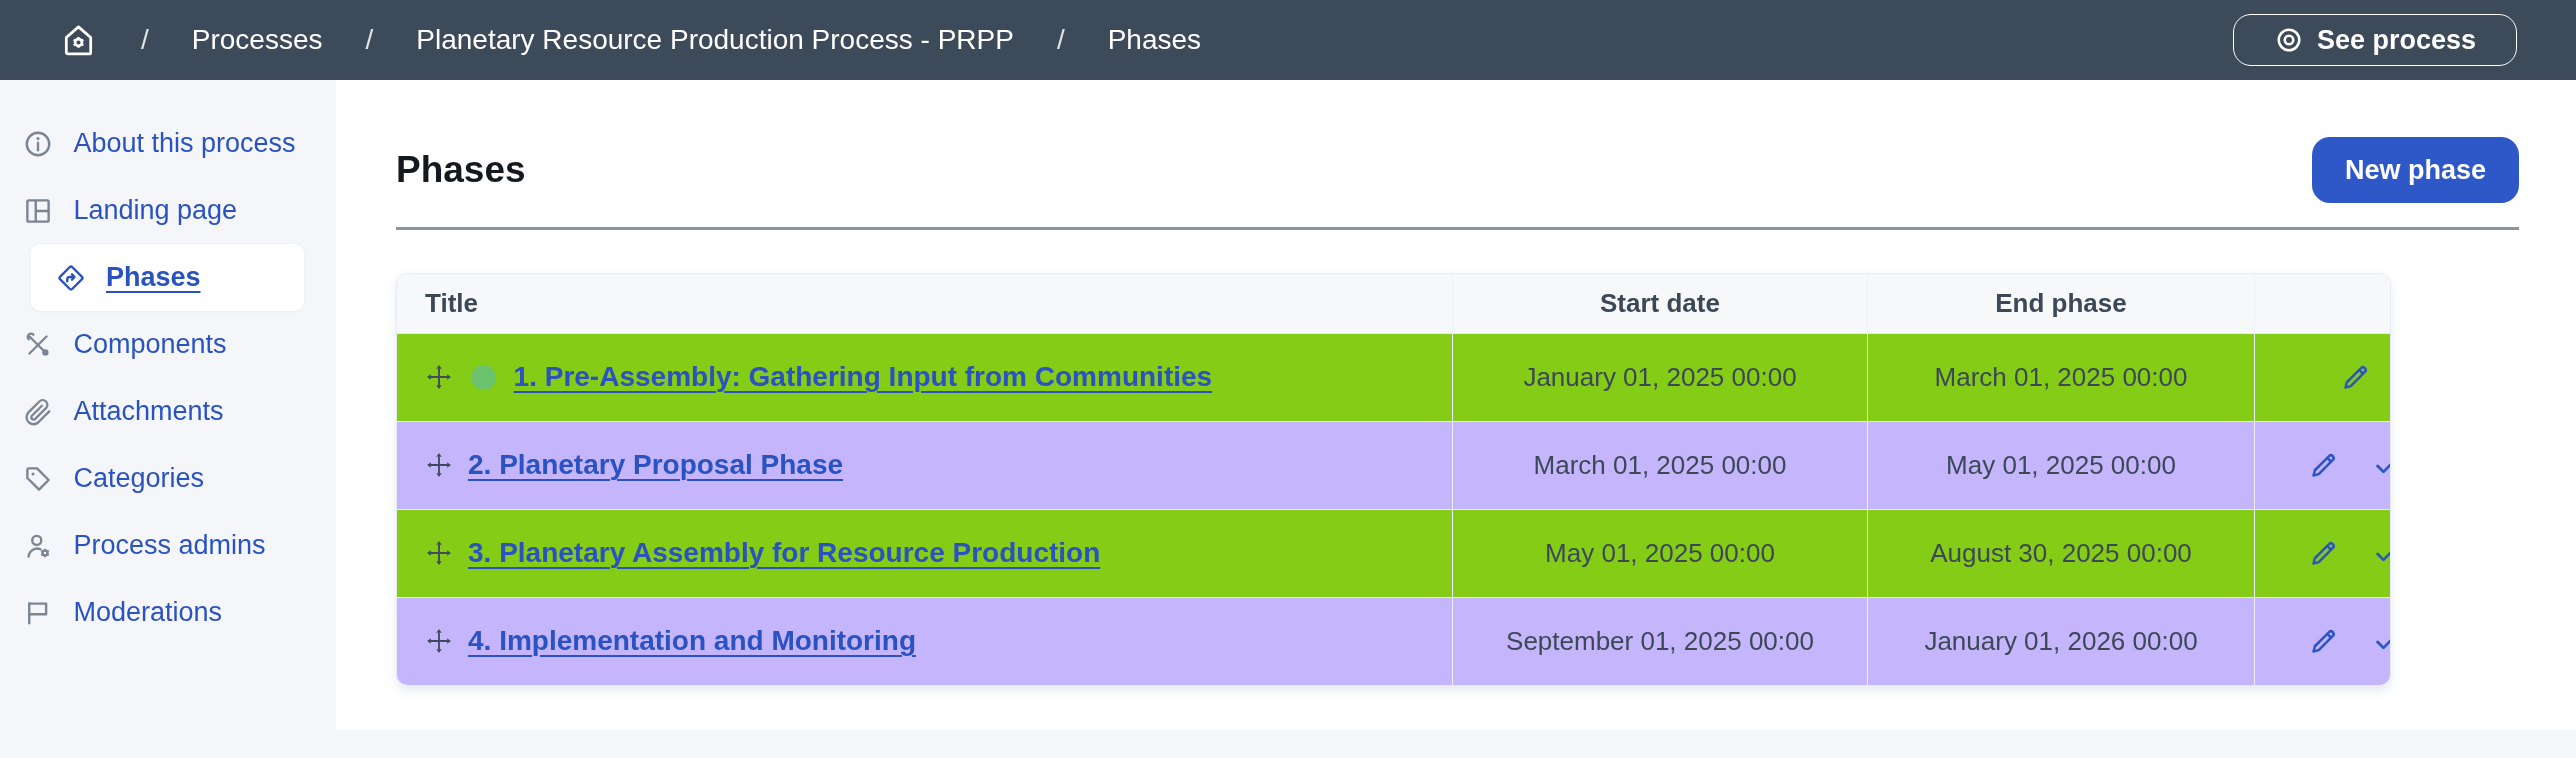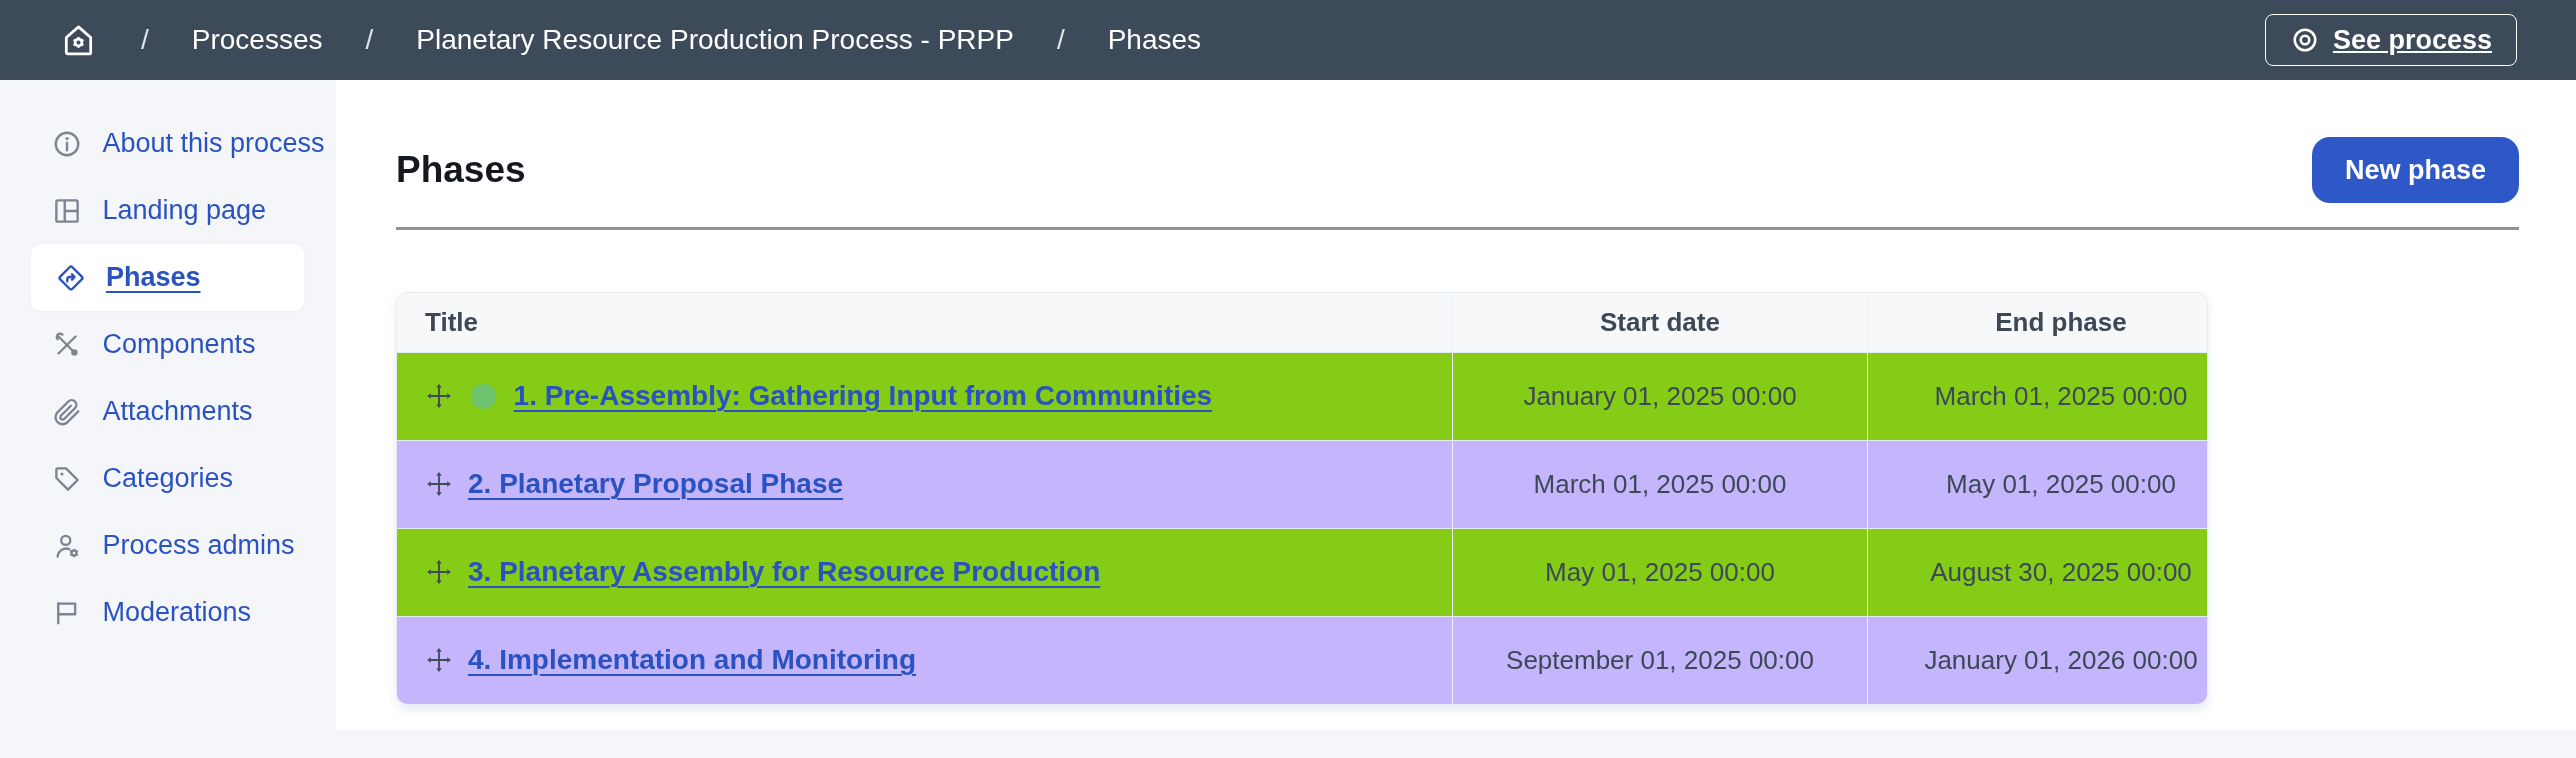--- a/index.html
+++ b/index.html
@@ -17,34 +17,34 @@
     display: flex; align-items: center; padding: 0 59px; flex: 0 0 auto;
   }
   .topbar .home { display: flex; align-items: center; color: #fff; cursor: pointer; }
   .topbar .home svg { width: 39px; height: 39px; }
   .crumbs { display: flex; align-items: center; gap: 43px; margin-left: 43px; font-size: 28px; }
   .crumbs .sep { color: rgba(255,255,255,0.85); font-size: 28px; }
   .crumbs a { color: #fff; text-decoration: none; cursor: pointer; white-space: nowrap; }
   .crumbs .current { color: #fff; white-space: nowrap; }
   .see-process {
     margin-left: auto; display: flex; align-items: center; gap: 13px;
-    background: transparent; border: 1.9px solid #ffffff; border-radius: 8px;
+    background: transparent; border: 1.9px solid #ffffff; border-radius: 18px;
     color: #fff; font-family: inherit; font-size: 27px; font-weight: 700;
-    height: 52px; padding: 0 24px; cursor: pointer; text-decoration: underline;
+    height: 52px; padding: 0 40px; cursor: pointer;
   }
   .see-process svg { width: 30px; height: 30px; }
 
   
   .app-body { display: flex; height: 650px; flex: 0 0 auto; }
 
   
   .sidebar { width: 336px; background: #f5f6f9; padding-top: 30px; flex: 0 0 auto; }
   .nav-item {
     height: 67px; display: flex; align-items: center; gap: 20.4px;
-    padding-left: 52px; text-decoration: none; cursor: pointer;
+    padding-left: 23px; text-decoration: none; cursor: pointer;
   }
   .nav-item .icn { width: 30px; height: 30px; color: #7c8592; display: flex; flex: 0 0 auto; }
   .nav-item .icn svg { width: 30px; height: 30px; }
   .nav-item .lbl { color: #2a52c0; font-size: 27px; font-weight: 500; white-space: nowrap; }
   .nav-item.active {
     background: #ffffff; border-radius: 9.3px; margin: 0 32px 0 30.5px;
     padding-left: 25px; box-shadow: 0 0.9px 2.8px rgba(40,60,100,0.06);
   }
   .nav-item.active .icn { color: #2a52c0; }
   .nav-item.active .lbl { font-weight: 700; text-decoration: underline; text-underline-offset: 4.6px; }
@@ -55,21 +55,21 @@
   .page-title { font-size: 37px; font-weight: 700; color: #15191f; }
   .new-phase {
     background: #2e58c7; color: #fff; border: none; border-radius: 18px;
     font-family: inherit; font-size: 27px; font-weight: 700;
     height: 66px; padding: 14px 33px; cursor: pointer;
   }
   .rule { border: none; height: 2.8px; background: #8d949e; margin-top: 24px; }
 
   
   .table {
-    margin-top: 62px; width: 1812px;
+    margin-top: 43px; width: 1995px;
     border: 0.9px solid #e6eaf1; border-radius: 11px; overflow: hidden;
     box-shadow: 0 4.6px 9.3px rgba(150,175,215,0.25);
   }
   .tr { display: grid; grid-template-columns: 1056px 415px 387px 264px; align-items: center; }
   .thead { background: #f6f8fa; height: 59px; }
   .thead .c { font-size: 26px; font-weight: 600; color: #3d4856; }
   .tbody .tr { height: 88px; border-top: 0.9px solid #e8ecf2; background: #84cc16; }
   .tbody .tr.striped { background: #c4b5fd; }
   .c { height: 100%; display: flex; align-items: center; }
   .c-title { justify-content: flex-start; padding-left: 28px; border-right: 0.9px solid #edf0f6; gap: 15px; }

